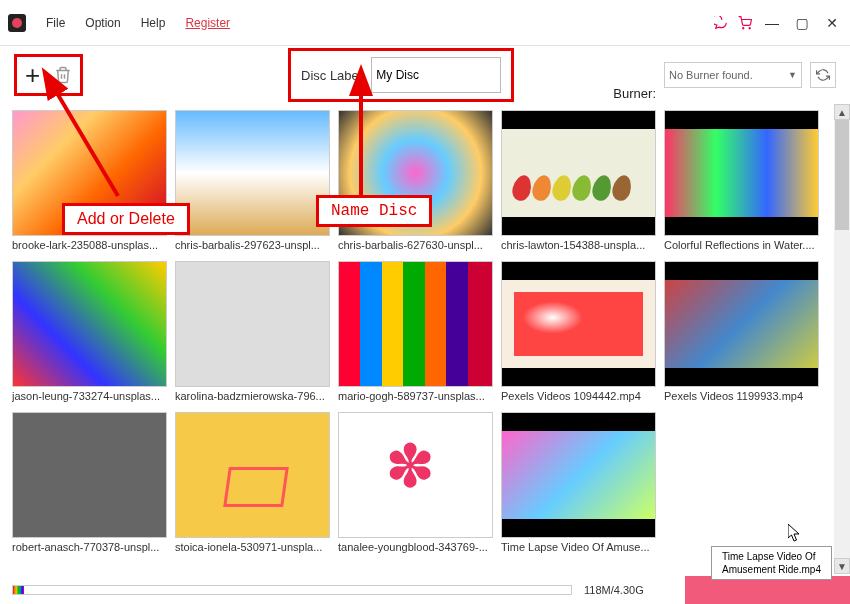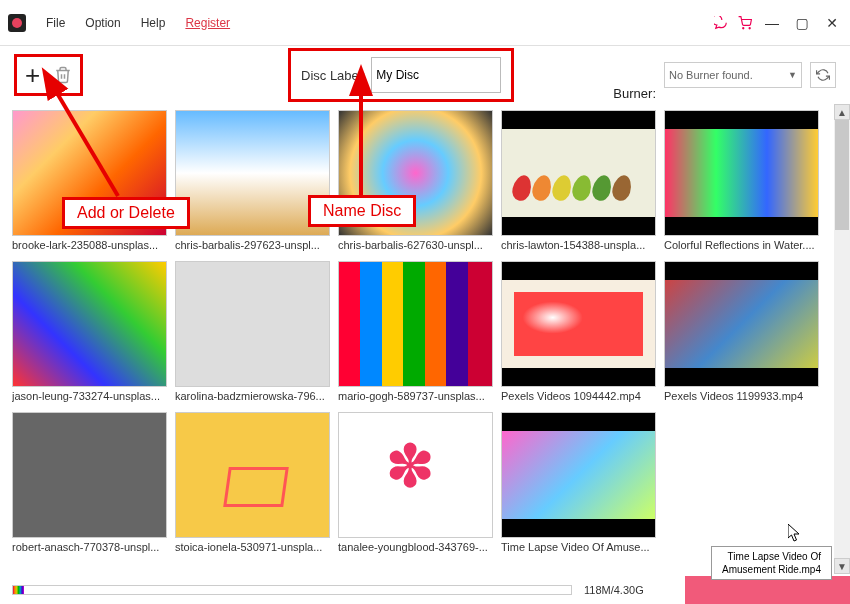--- a/index.html
+++ b/index.html
@@ -39,21 +39,21 @@
 .sb-track { flex: 1; position: relative; }
 .sb-thumb { position: absolute; width: 14px; left:1px; background: #c8c8c8; top:0; height:25%; cursor:pointer; }
 
 .status-bar { height: 32px; display: flex; align-items: center; padding: 4px 0 4px 12px; gap: 8px; position:relative; }
 .progress { flex: 1; height: 10px; border: 1px solid #ccc; background: #fff; position: relative; max-width:560px; }
 .progress-fill { position:absolute; left:0; top:0; bottom:0; width:2%; background: linear-gradient(90deg,#e04,#f80,#cc0,#0b0,#09c,#40c,#c0c); }
 .size-text { font-size: 11px; color: #333; margin-left: 4px; }
 .dvd-text { font-size: 11px; color: #333; margin-left: auto; }
 .pink-btn { width: 165px; height: 30px; background: #f15a7a; position:absolute; right:0; bottom:0; }
 
-.tooltip { position: absolute; right: 18px; bottom: 24px; background: #fff; border: 1px solid #999; padding: 3px 10px; font-size: 10px; text-align: right; line-height: 1.3; z-index: 50; margin-top: 16px; }
+.tooltip { position: absolute; right: 18px; bottom: 24px; background: #fff; border: 1px solid #999; padding: 3px 10px; font-size: 10px; text-align: left; line-height: 1.3; z-index: 50; margin-top: 16px; }
 
 .anno-label { position: absolute; background: #fff; border: 3px solid #e60000; color: #e60000; font-size: 16px; padding: 4px 12px; z-index: 40; }
 .arrow { position: absolute; z-index: 39; }
 .arrow svg { overflow: visible; }
 
 .cursor { position: absolute; z-index: 60; }
 
 
 .t0{background:linear-gradient(135deg,#f9c 0%,#fc6 30%,#f60 60%,#c03 100%);}
 .t1{background:linear-gradient(180deg,#6bf 0%,#fff 50%,#da5 100%);}
@@ -229,22 +229,22 @@
 
 <div class="status-bar">
   <div class="progress">
       <div class="progress-fill"></div>
     </div>
   <span class="size-text">118M/4.30G</span>
   <span class="dvd-text">DVD (4</span>
   <div class="pink-btn"></div>
 </div>
 
-<div class="anno-label" style="left:62px; top:197px;">Add or Delete</div>
-<div class="anno-label" style="left:308px; top:195px;">Name Disc</div>
+<div class="anno-label" style="left:62px; top:203px;">Add or Delete</div>
+<div class="anno-label" style="left:316px; top:195px;font-family:Liberation Mono, monospace;">Name Disc</div>
 
 <div class="arrow" style="left:48px; top:82px;">
   <svg width="90" height="120">
       <defs>
         <marker id="ah1" markerWidth="10" markerHeight="10" refX="2" refY="3" orient="auto">
           <path d="M0,0 L0,6 L8,3 z" fill="#e60000"></path>
         </marker>
       </defs>
       <line x1="70" y1="114" x2="6" y2="6" stroke="#e60000" stroke-width="4" marker-end="url(#ah1)"></line>
     </svg>

